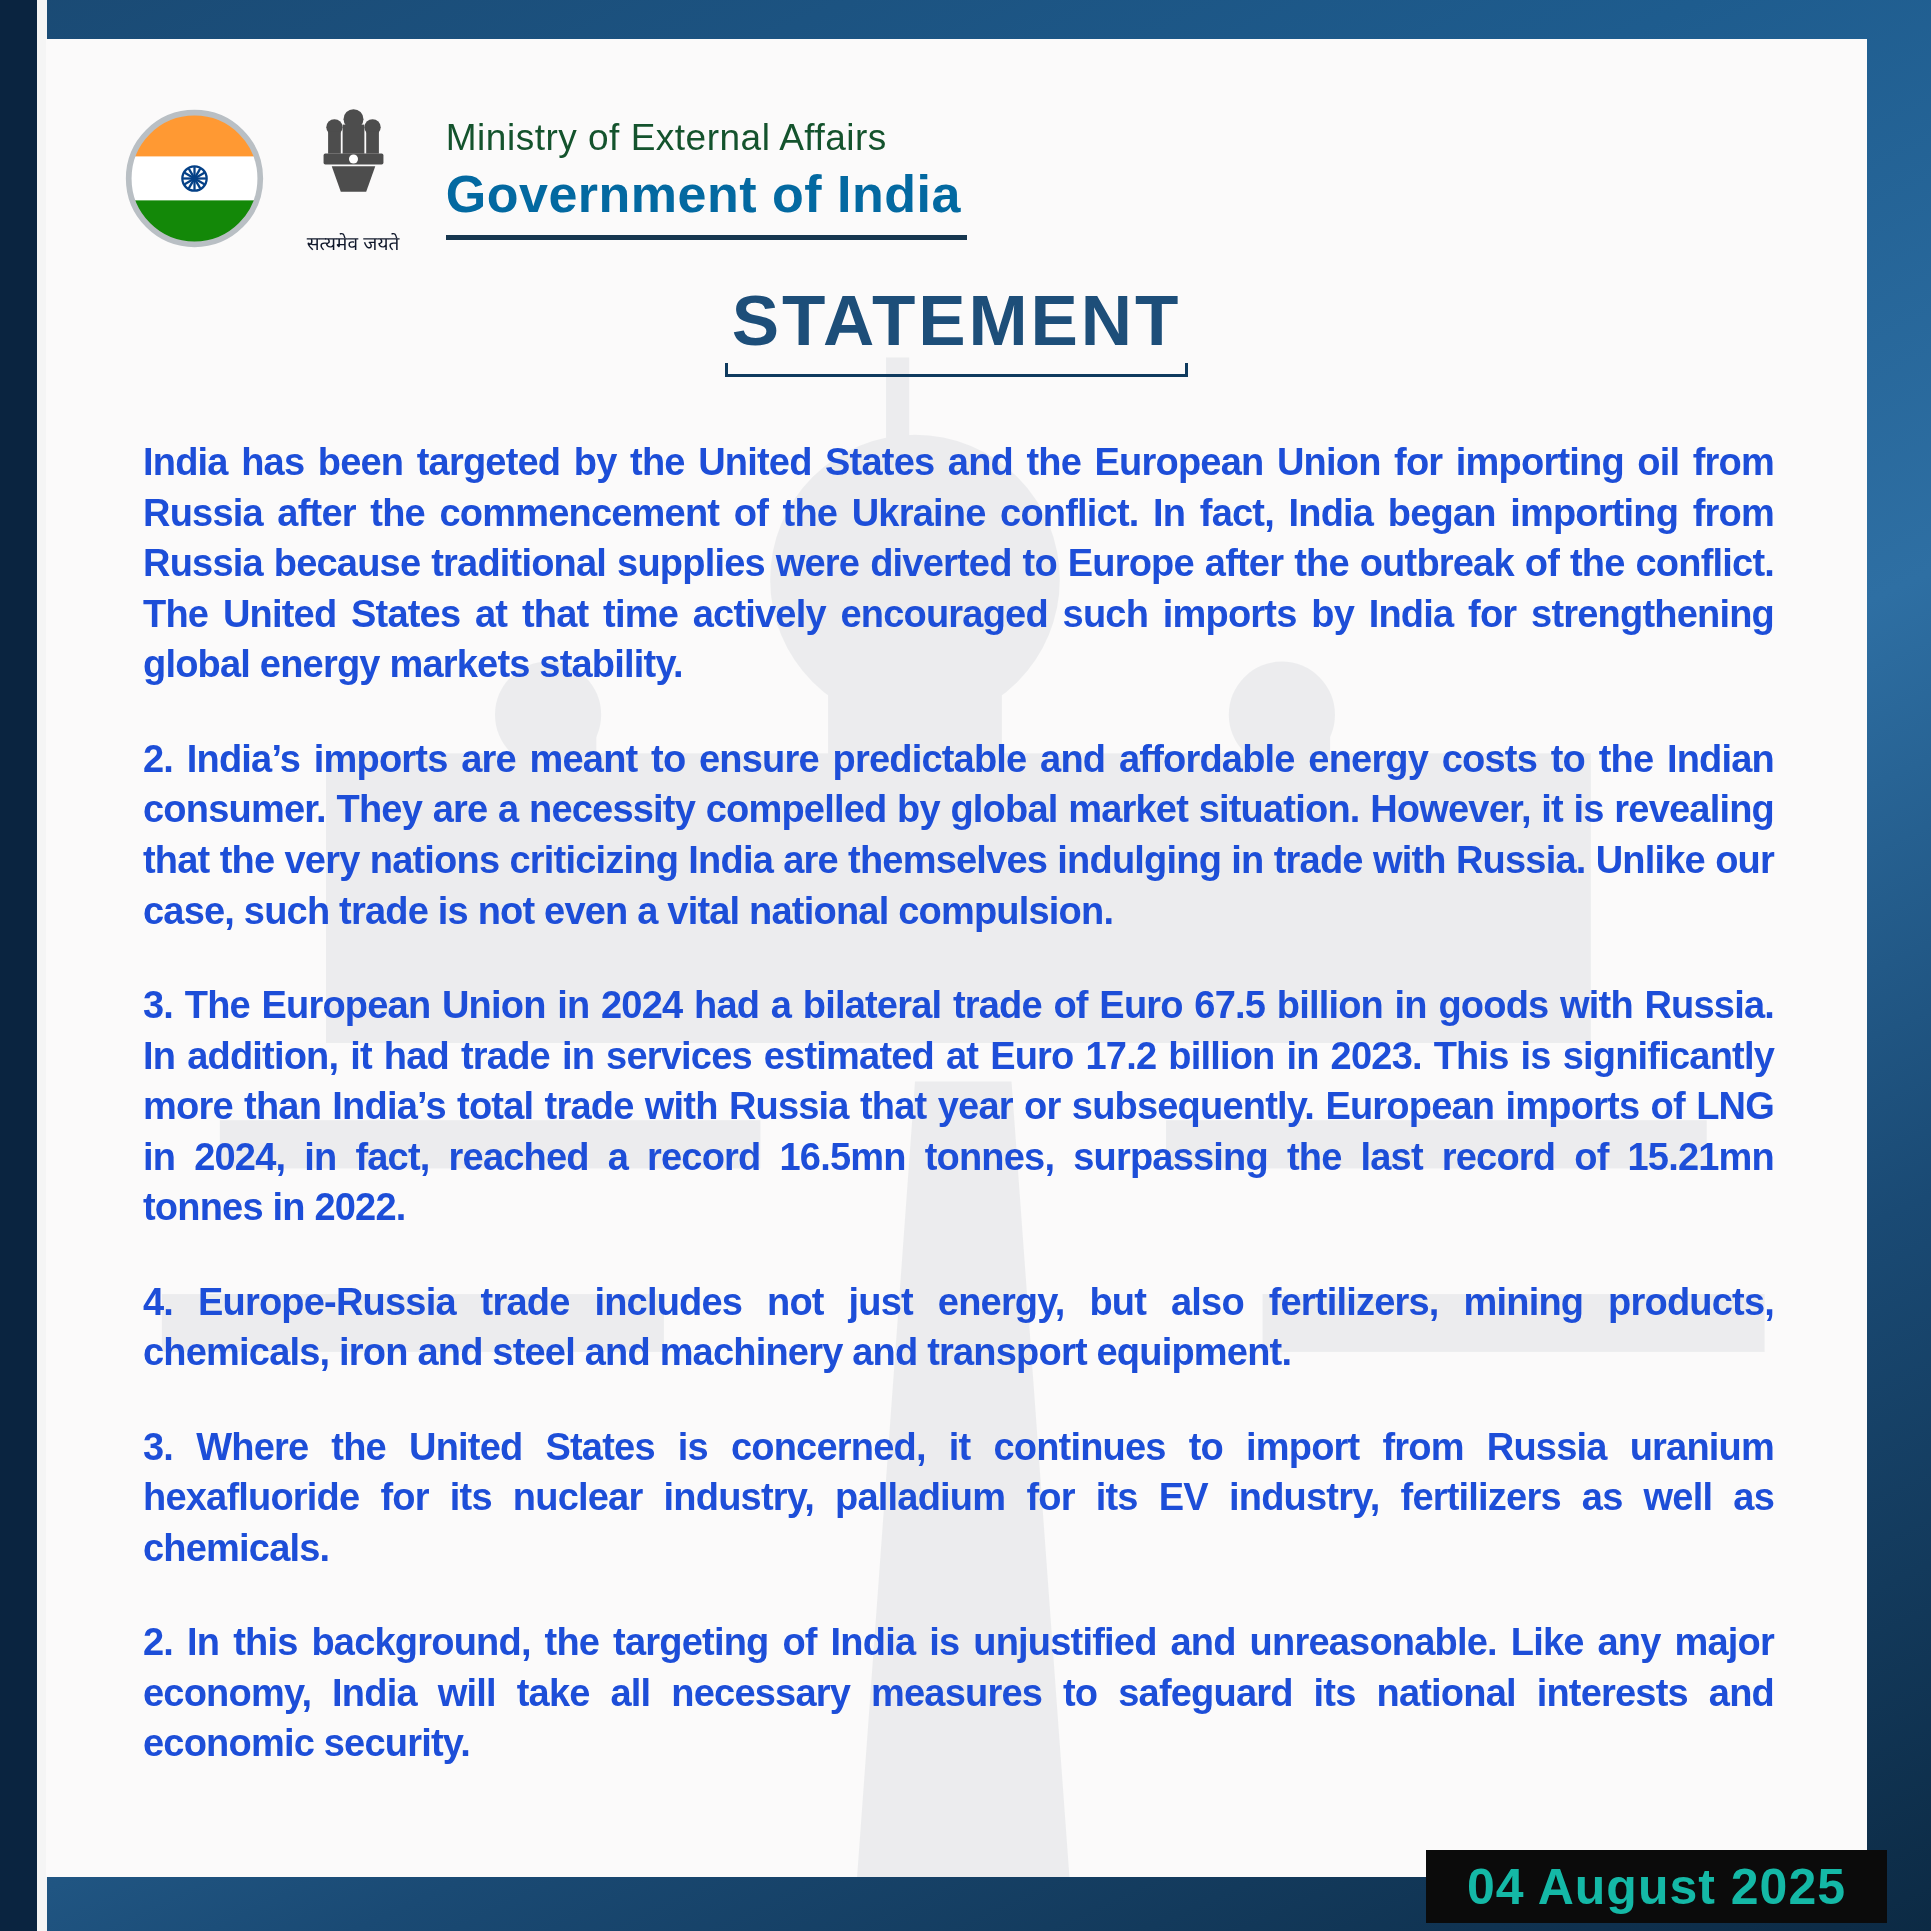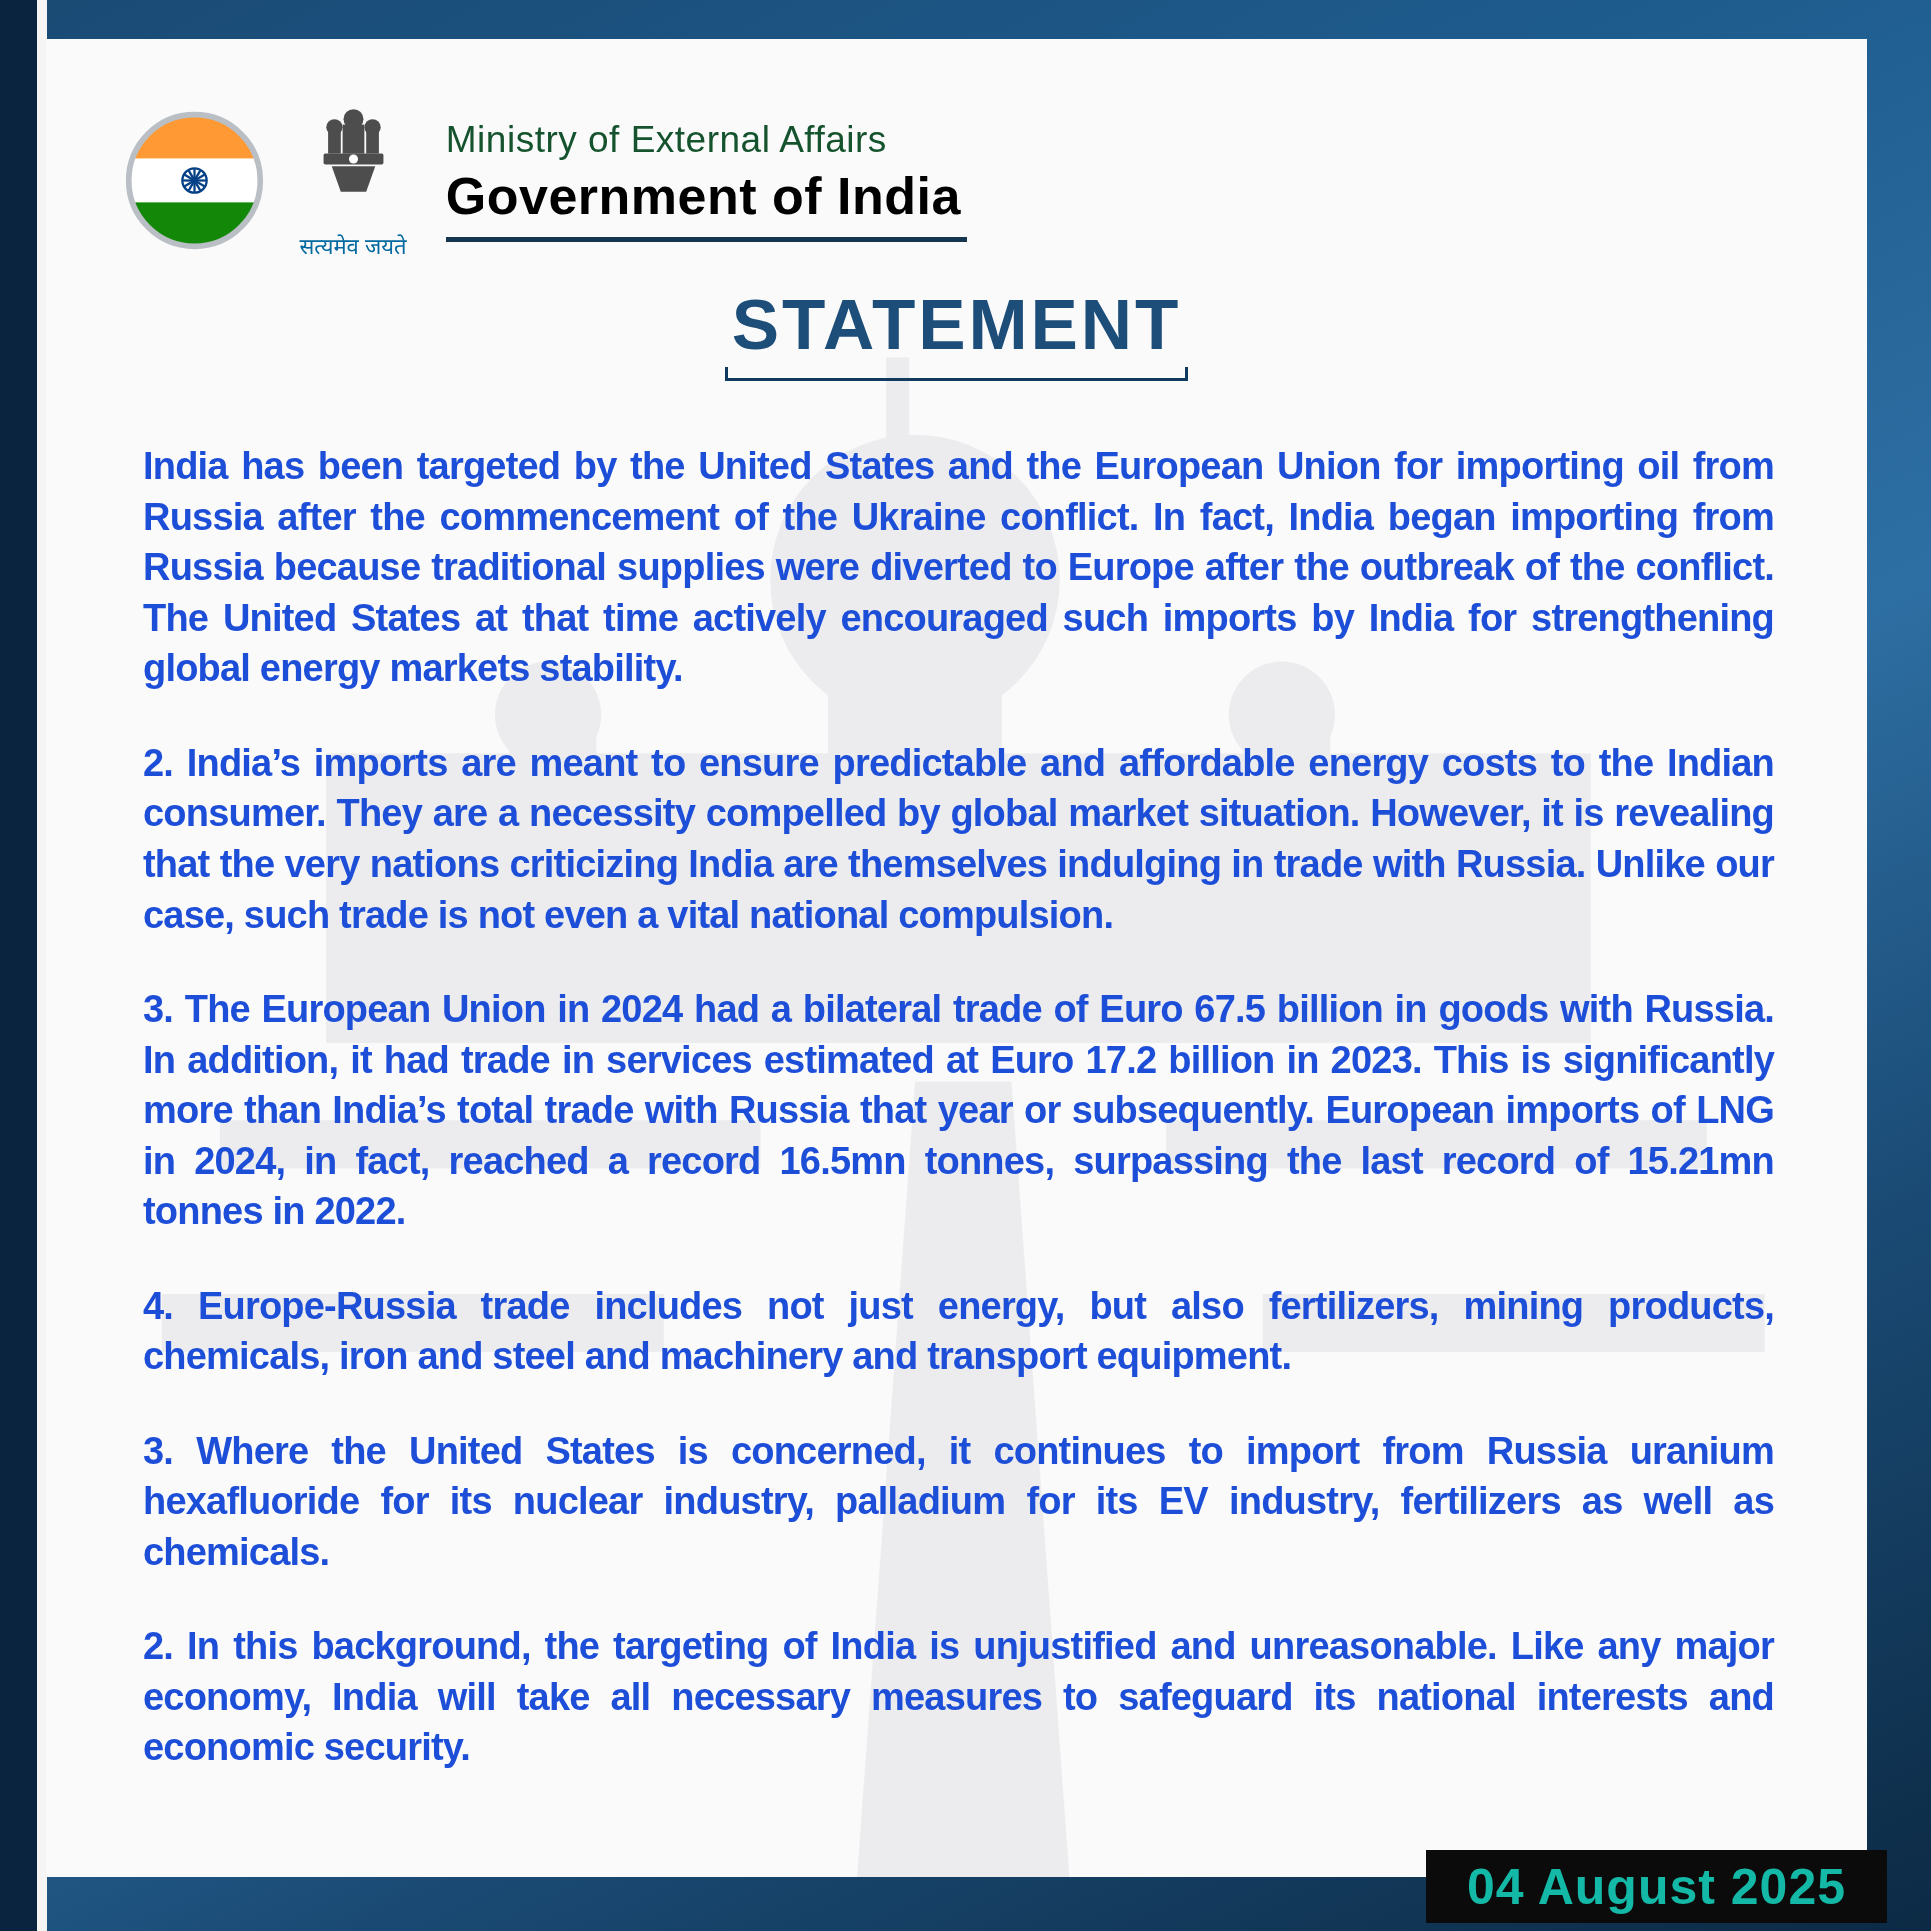--- a/index.html
+++ b/index.html
@@ -13,24 +13,24 @@
   .card {
     position:absolute; left:46px; top:39px; right:64px; bottom:54px;
     background:#fbfafa; overflow:hidden;
   }
   .watermark { position:absolute; left:0; top:0; width:100%; height:100%; opacity:0.09; pointer-events:none; }
 
   .header { position:relative; display:flex; align-items:center; gap:25px; padding:62px 0 0 77px; }
   .flag-icon { width:143px; height:143px; flex:0 0 auto; }
   .emblem-wrap { display:flex; flex-direction:column; align-items:center; width:124px; flex:0 0 auto; }
   .emblem-icon { width:93px; height:127px; }
-  .motto { font-size:22px; color:#0369a1; margin-top:1.9px; white-space:nowrap; }
+  .motto { font-size:19px; color:#0f172a; margin-top:1.9px; white-space:nowrap; }
   .header-text { margin-left:5.8px; }
   .ministry { font-size:37px; color:#14532d; letter-spacing:0.5px; }
-  .government { font-size:52px; font-weight:700; color:#000000; margin-top:5px; letter-spacing:0.5px; }
+  .government { font-size:52px; font-weight:700; color:#0369a1; margin-top:5px; letter-spacing:0.5px; }
   .header-underline { width:521px; height:4.8px; background:#16364f; margin-top:11.6px; }
 
   .title-wrap { position:relative; margin-top:24px; text-align:center; }
   .title { margin:0; font-size:71px; font-weight:700; color:#1d4e79; letter-spacing:2.9px; }
   .title-bracket {
     width:463px; height:14.5px; margin:1.9px auto 0; box-sizing:border-box;
     border-left:3.9px solid #0f3a5e; border-right:3.9px solid #0f3a5e; border-bottom:3.9px solid #0f3a5e;
   }
 
   .body { position:relative; margin:60px 93px 0 97px; }

